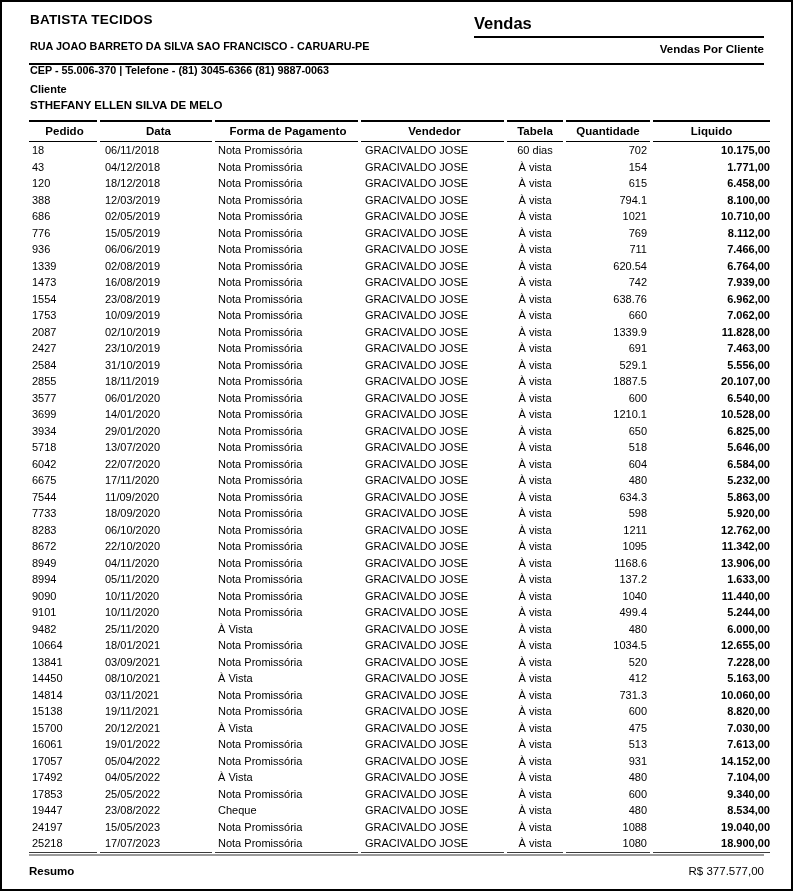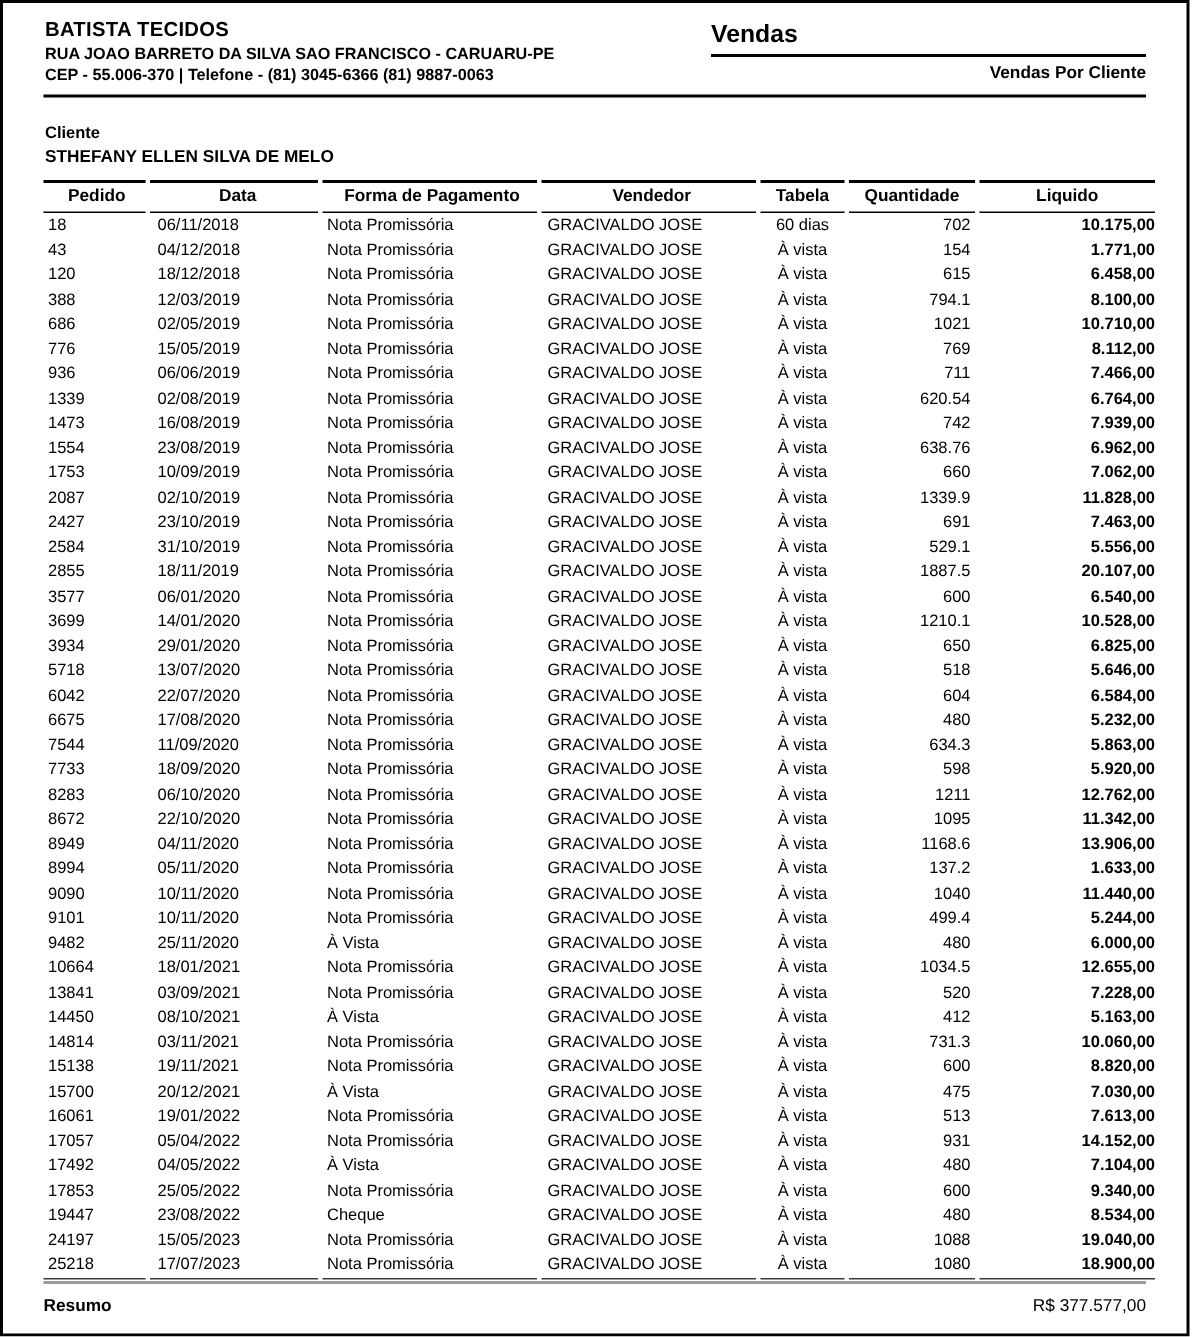--- a/index.html
+++ b/index.html
@@ -4,21 +4,21 @@
 <style>
   html,body{margin:0;padding:0;background:#fff;}
   .page{
     position:relative;width:793px;height:891px;box-sizing:border-box;
     border:2px solid #000;background:#fff;color:#000;
     font-family:"Liberation Sans","DejaVu Sans",sans-serif;overflow:hidden;
   }
   
   .company{position:absolute;left:28px;top:9px;}
   .company-name{font-size:13.5px;font-weight:bold;line-height:18px;letter-spacing:.2px;}
-  .company-line{font-size:10.8px;font-weight:bold;line-height:14px;}
+  .company-line{font-size:10.8px;font-weight:bold;line-height:14px;margin-top:10px;}
   
   .report-head{position:absolute;left:472px;right:27px;top:12px;}
   .report-title{font-size:16.5px;font-weight:bold;line-height:19px;padding-bottom:3px;border-bottom:2px solid #000;}
   .report-subtitle{font-size:11.5px;font-weight:bold;text-align:right;padding-top:5px;}
   
   .divider{position:absolute;top:61px;left:27px;right:27px;height:2px;background:#000;}
   
   .client{position:absolute;left:28px;top:80px;}
   .client-label{font-size:11px;font-weight:bold;line-height:15px;}
   .client-name{font-size:11.5px;font-weight:bold;line-height:17px;}
@@ -260,21 +260,21 @@
           <div class="td col0">6042</div>
           <div class="td col1">22/07/2020</div>
           <div class="td col2">Nota Promissória</div>
           <div class="td col3">GRACIVALDO JOSE</div>
           <div class="td col4">À vista</div>
           <div class="td col5">604</div>
           <div class="td col6">6.584,00</div>
         </div>
         <div class="tr">
           <div class="td col0">6675</div>
-          <div class="td col1">17/08/2020</div>
+          <div class="td col1">17/11/2020</div>
           <div class="td col2">Nota Promissória</div>
           <div class="td col3">GRACIVALDO JOSE</div>
           <div class="td col4">À vista</div>
           <div class="td col5">480</div>
           <div class="td col6">5.232,00</div>
         </div>
         <div class="tr">
           <div class="td col0">7544</div>
           <div class="td col1">11/09/2020</div>
           <div class="td col2">Nota Promissória</div>

